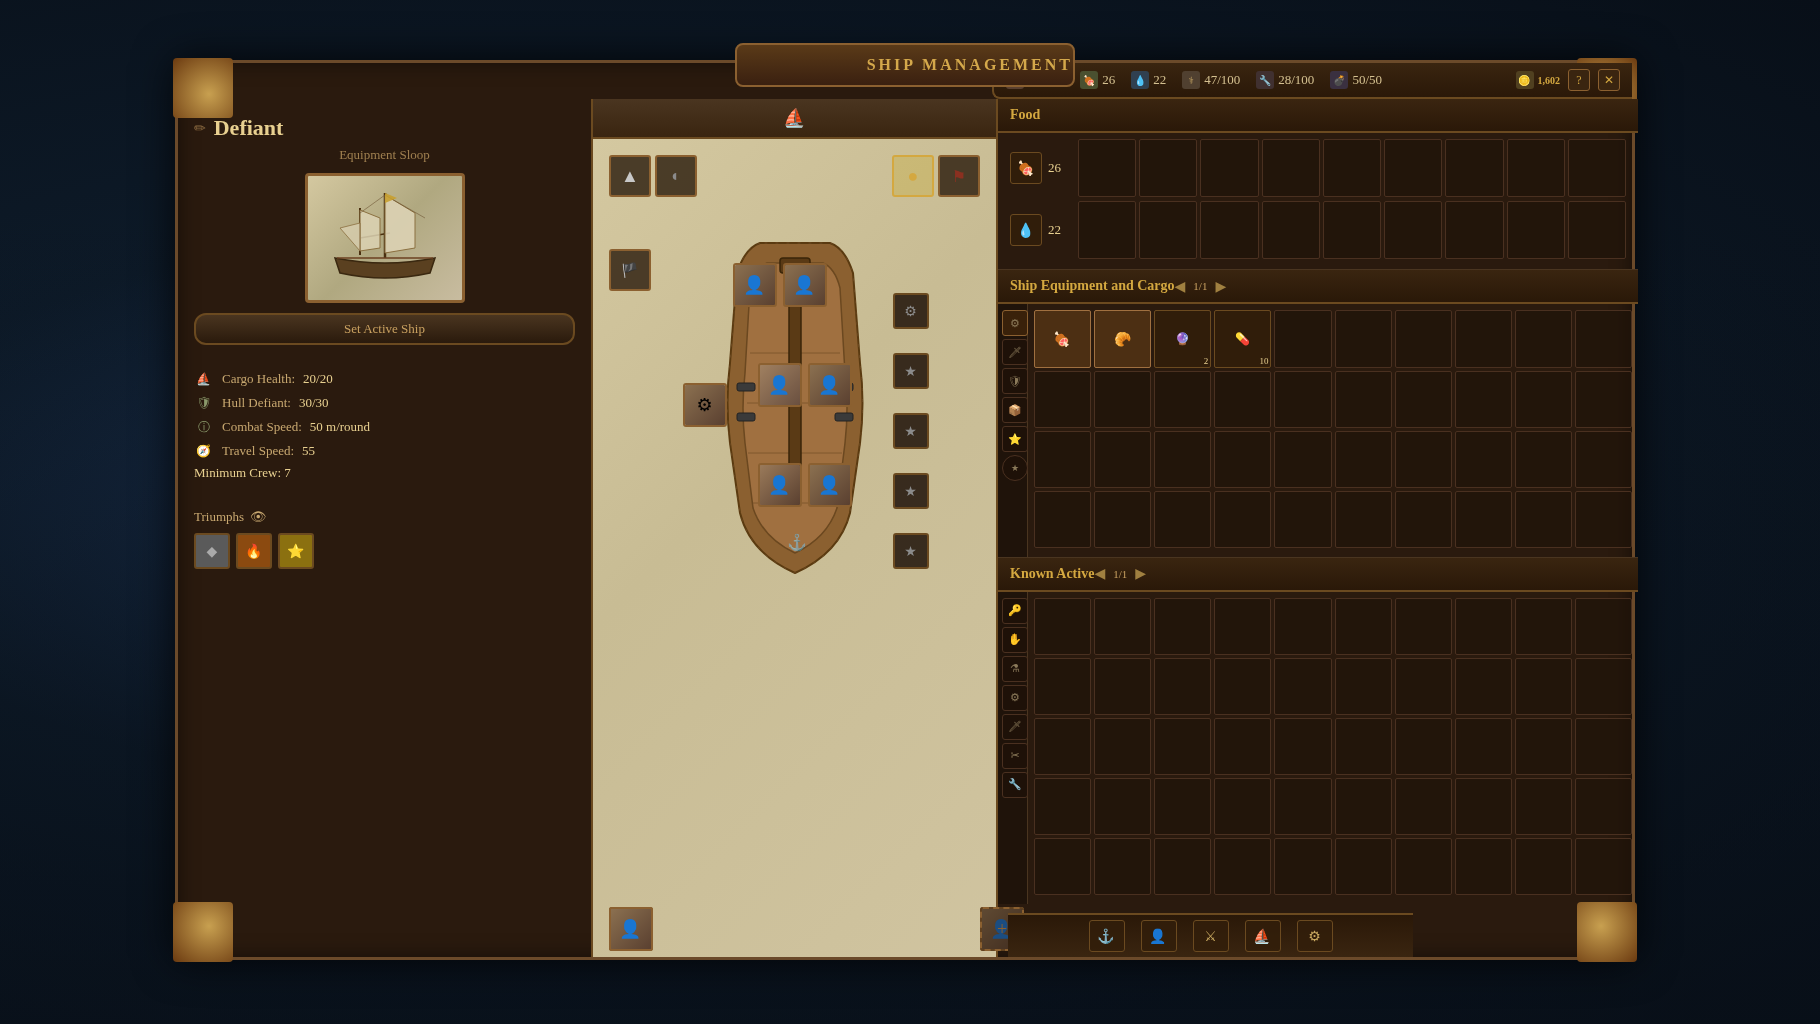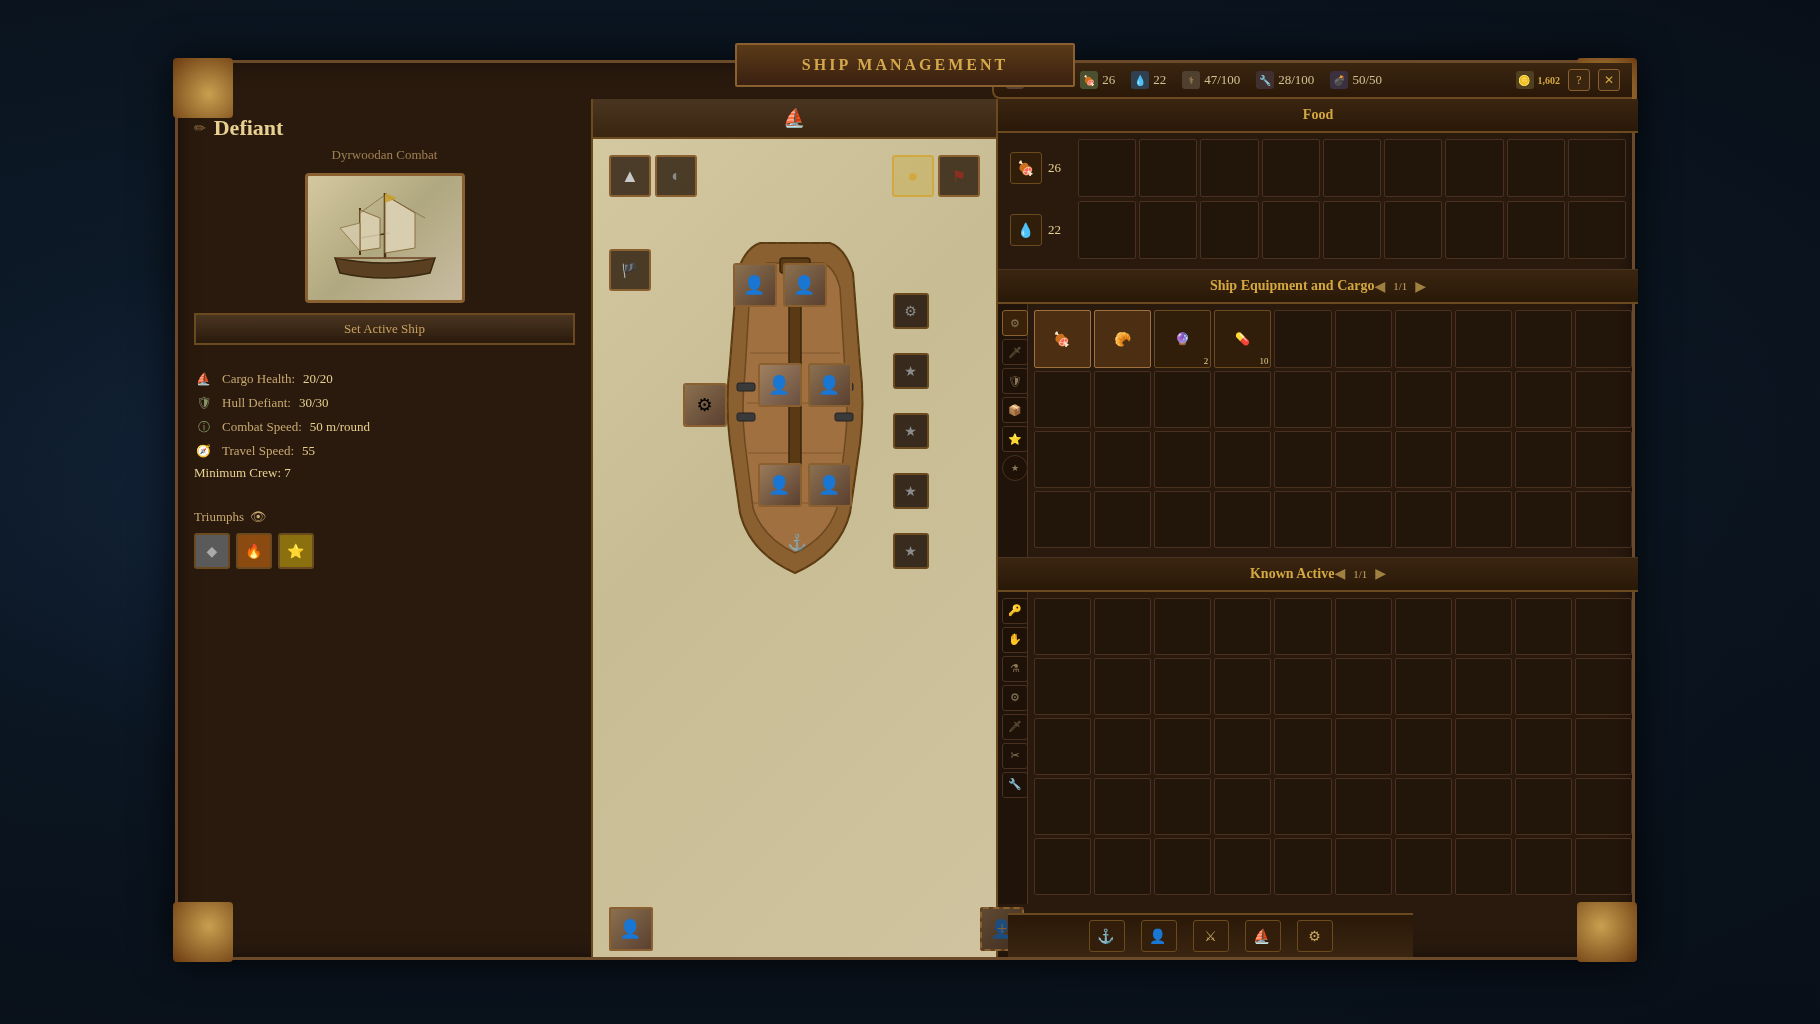--- a/index.html
+++ b/index.html
@@ -55,24 +55,24 @@
     
     .title-bar {
       position: absolute;
       top: -20px;
       left: 50%;
       transform: translateX(-50%);
       width: 340px;
       height: 44px;
       background: linear-gradient(to bottom, #5a3a18, #3a2010);
       border: 2px solid #8b6030;
-      border-radius: 2px;
-      display: flex;
-      align-items: center;
-      justify-content: center;
+      border-radius: 8px;
+      display: flex;
+      align-items: center;
+      justify-content: flex-end;
       z-index: 10;
     }
 
     .title-bar-text {
       color: #d4a84b;
       font-size: 16px;
       font-weight: bold;
       letter-spacing: 3px;
       text-transform: uppercase;
     }
@@ -194,21 +194,21 @@
     .ship-svg {
       width: 140px;
       height: 110px;
     }
 
     .set-active-btn {
       width: 100%;
       height: 32px;
       background: linear-gradient(to bottom, #4a3520, #2a1a0c);
       border: 2px solid #6b4a20;
-      border-radius: 0;
+      border-radius: 12px;
       color: #c8a060;
       font-size: 13px;
       cursor: pointer;
       display: flex;
       align-items: center;
       justify-content: center;
       margin-bottom: 16px;
       font-family: Georgia, serif;
     }
 
@@ -363,21 +363,21 @@
       height: calc(100% - 36px);
     }
 
     .section-header {
       height: 34px;
       background: linear-gradient(to bottom, #3a2510, #2a1808);
       border-bottom: 2px solid #6b4a20;
       display: flex;
       align-items: center;
       padding: 0 12px;
-      justify-content: center;
+      justify-content: flex-start;
     }
 
     .section-title {
       color: #d4a840;
       font-size: 14px;
       font-weight: bold;
     }
 
     .section-nav {
       display: flex;
@@ -559,21 +559,21 @@
       <div class="help-btn">?</div>
       <div class="close-btn">✕</div>
     </div>
   </div>
 
   <div class="left-panel">
     <div class="ship-name-row">
       <span class="edit-icon">✏</span>
       <span class="ship-name">Defiant</span>
     </div>
-    <div class="ship-type">Dyrwoodan Combat</div>
+    <div class="ship-type">Equipment Sloop</div>
 
     <div class="ship-portrait">
 
       <svg class="ship-svg" viewBox="0 0 140 110" xmlns="http://www.w3.org/2000/svg">
 
         <path d="M20 75 Q70 85 120 75 L115 90 Q70 100 25 90 Z" fill="#5a4020" stroke="#3a2810" stroke-width="1.5"></path>
 
         <line x1="70" y1="10" x2="70" y2="75" stroke="#4a3010" stroke-width="2.5"></line>
 
         <line x1="45" y1="25" x2="45" y2="72" stroke="#4a3010" stroke-width="2"></line>

